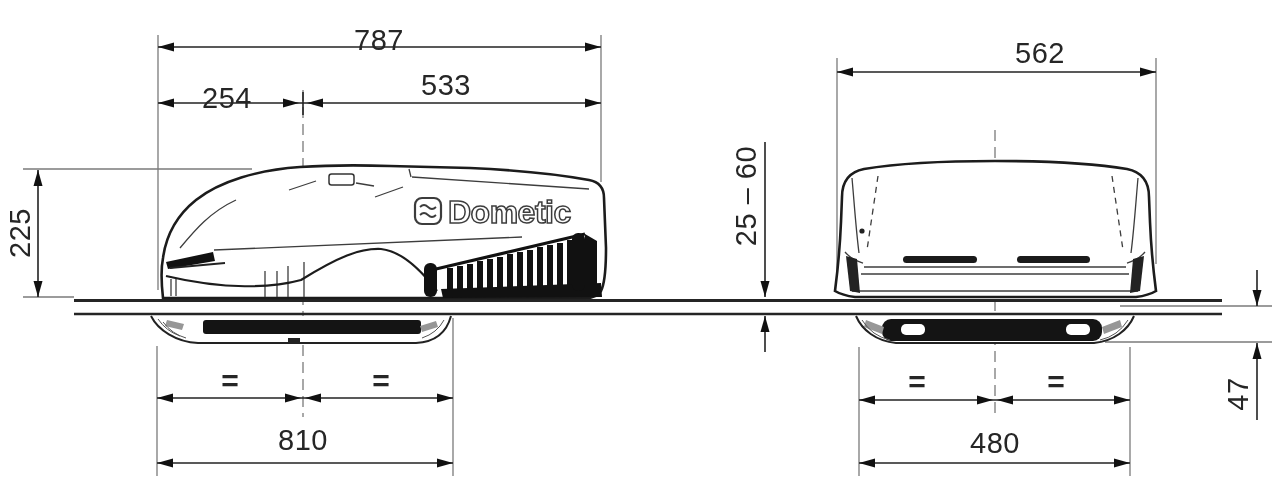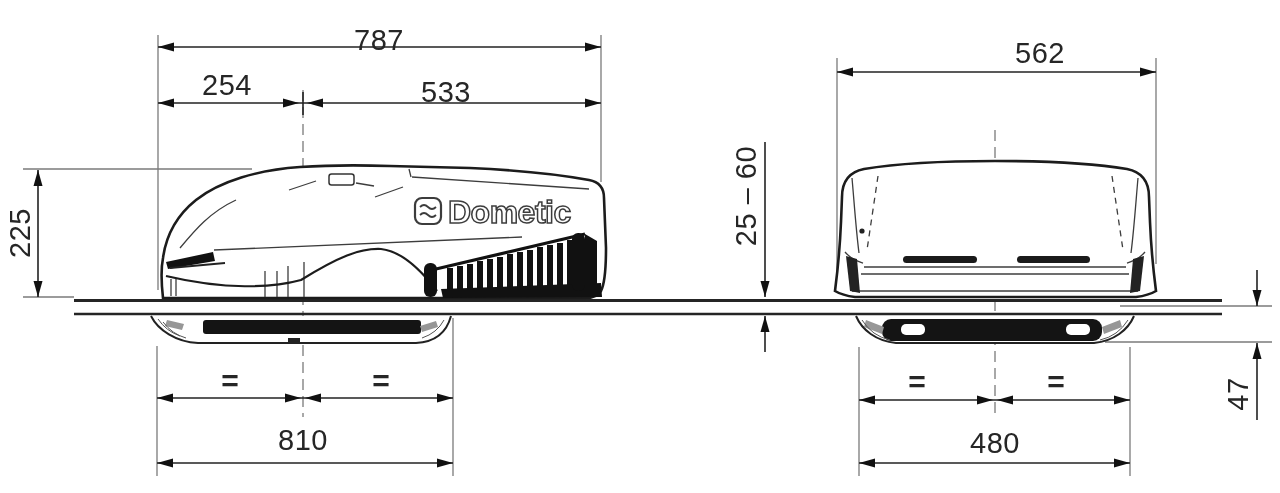--- a/index.html
+++ b/index.html
@@ -179,22 +179,22 @@
 
   <g>
     <rect x="415" y="198" width="26" height="26" rx="7" fill="#ffffff" stroke="#3c3c3c" stroke-width="2.2"></rect>
     <path d="M 420,207 q 4,-4 8,0 t 8,0" fill="none" stroke="#3c3c3c" stroke-width="1.8"></path>
     <path d="M 420,215 q 4,-4 8,0 t 8,0" fill="none" stroke="#3c3c3c" stroke-width="1.8"></path>
     <text x="448" y="223" font-family="Liberation Sans, sans-serif" font-size="32" font-weight="bold" letter-spacing="-0.5" fill="#fdfdfd" stroke="#3c3c3c" stroke-width="1.5">Dometic</text>
   </g>
 </svg>
 
 <div class="dim" style="left:379px;top:40px;">787</div>
-<div class="dim" style="left:227px;top:85px;">254</div>
-<div class="dim" style="left:446px;top:92px;">533</div>
+<div class="dim" style="left:227px;top:98px;">254</div>
+<div class="dim" style="left:446px;top:85px;">533</div>
 <div class="dim rot" style="left:20px;top:233px;">225</div>
 <div class="dim eq" style="left:230px;top:381px;">=</div>
 <div class="dim eq" style="left:381px;top:381px;">=</div>
 <div class="dim" style="left:303px;top:440px;">810</div>
 
 <div class="dim" style="left:996px;top:53px;margin-left:44px;">562</div>
 <div class="dim rot" style="left:746px;top:196px;">25 – 60</div>
 <div class="dim rot" style="left:1238px;top:394px;">47</div>
 <div class="dim eq" style="left:917px;top:382px;">=</div>
 <div class="dim eq" style="left:1056px;top:382px;">=</div>

